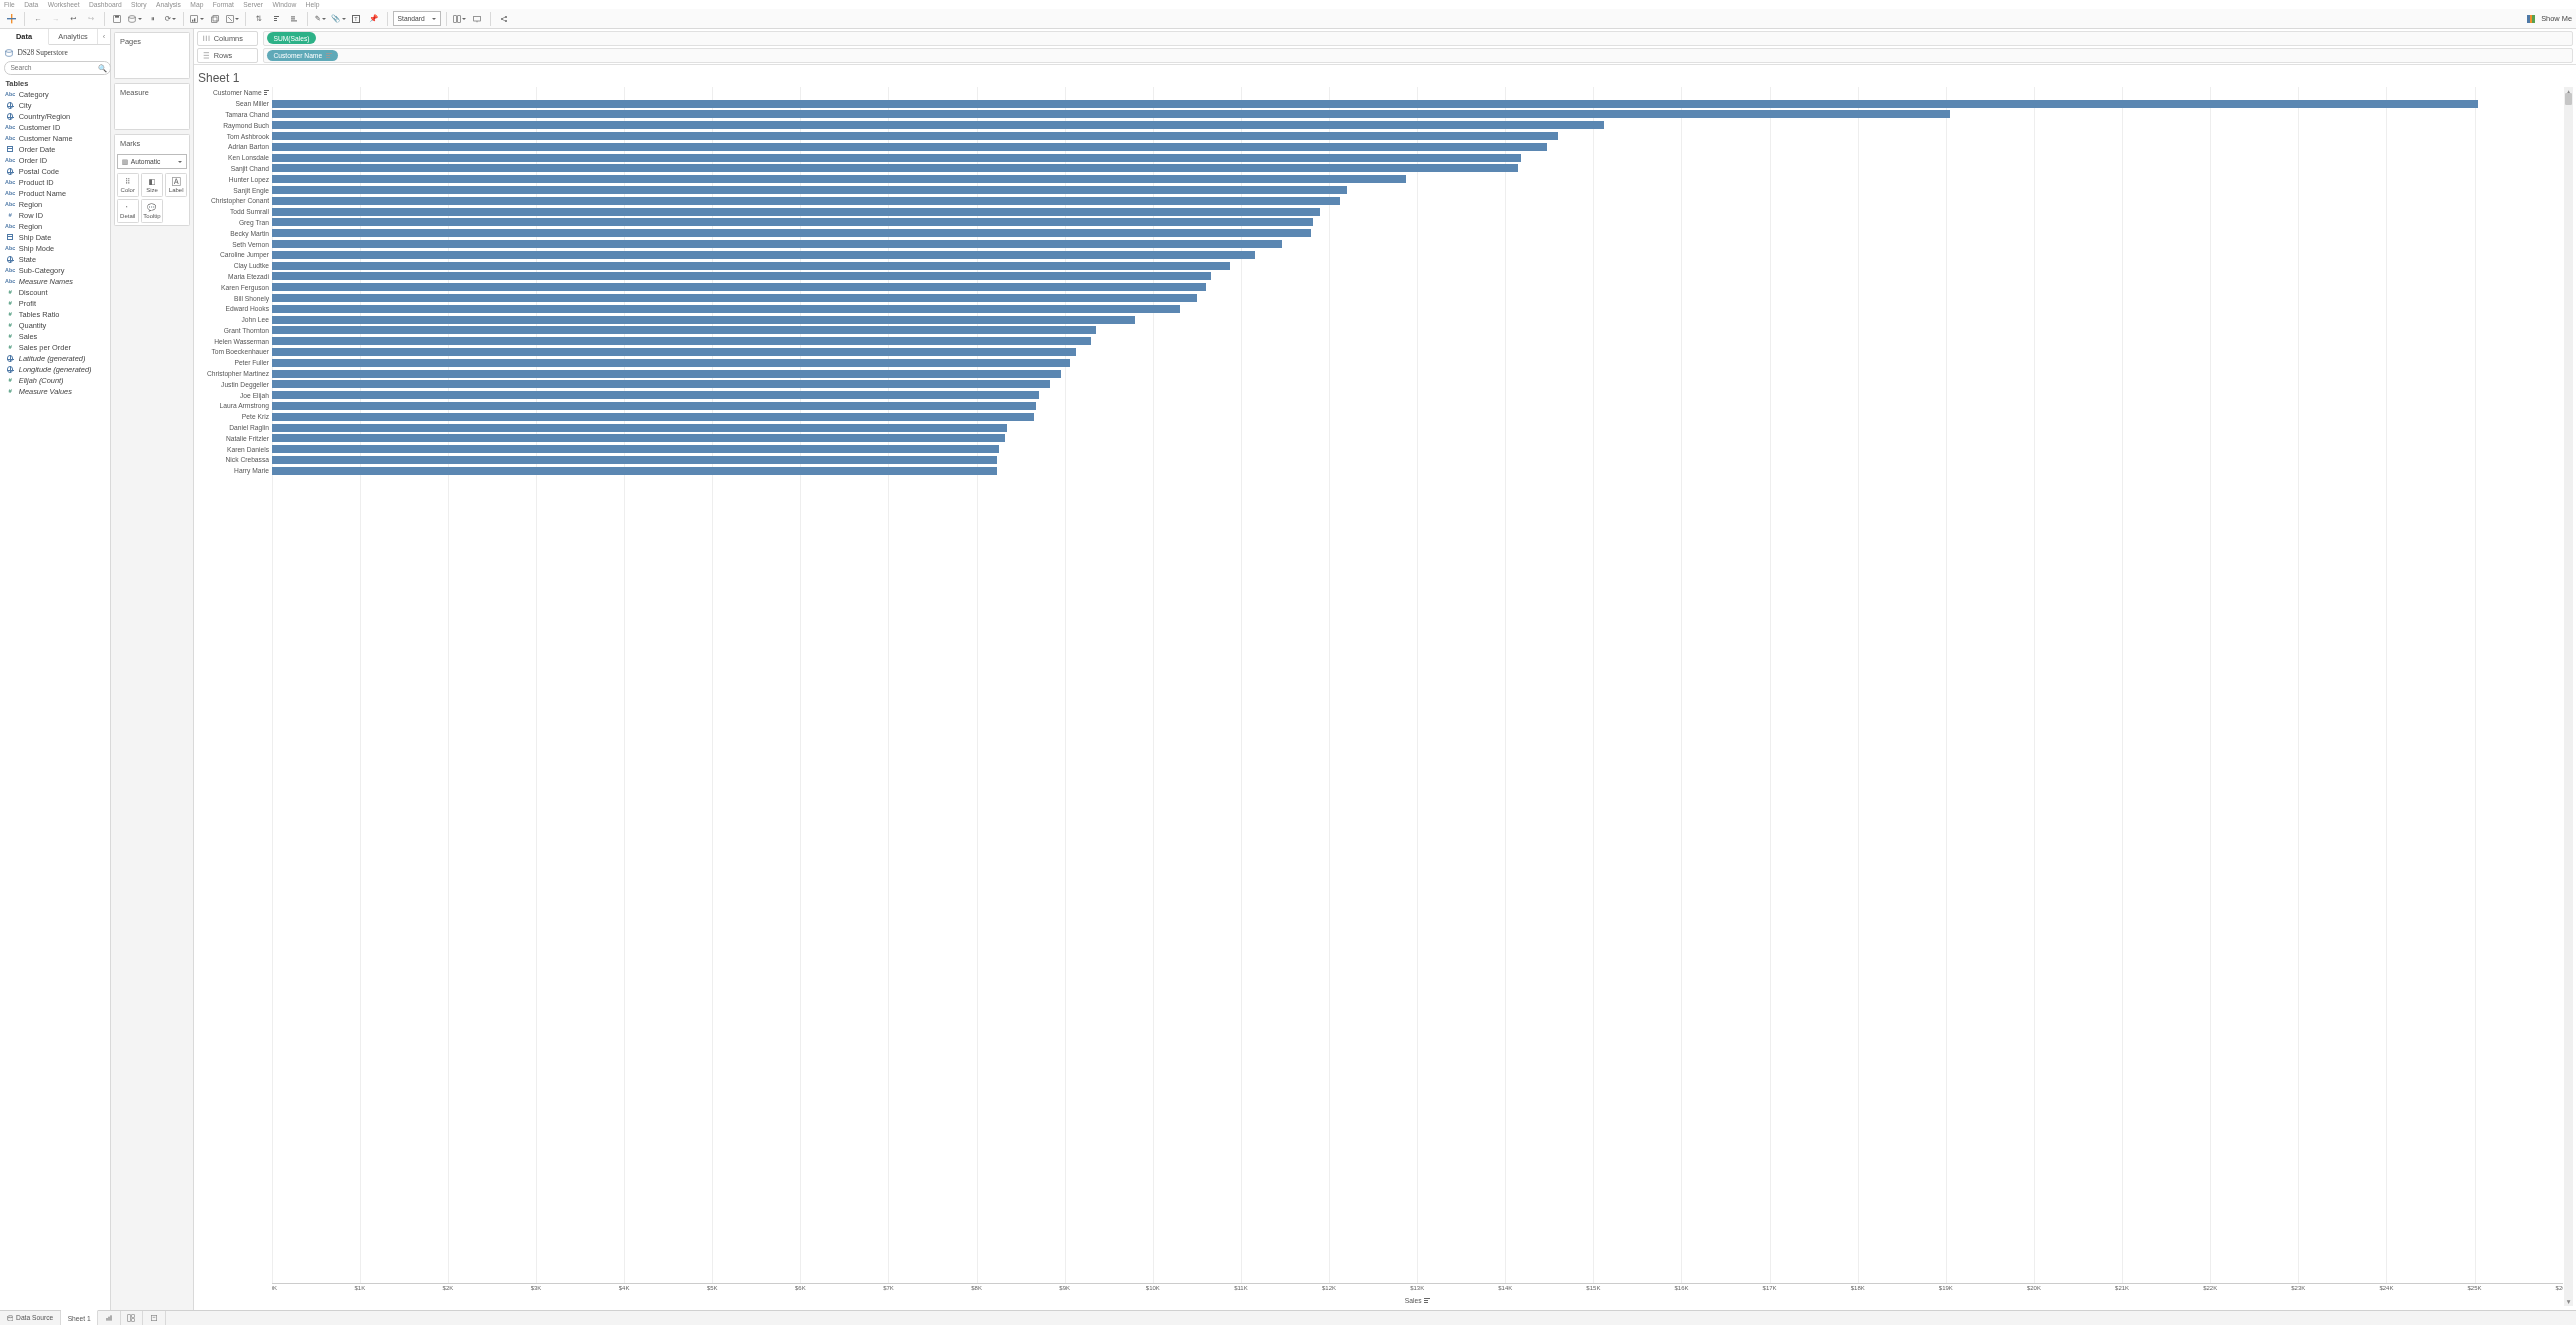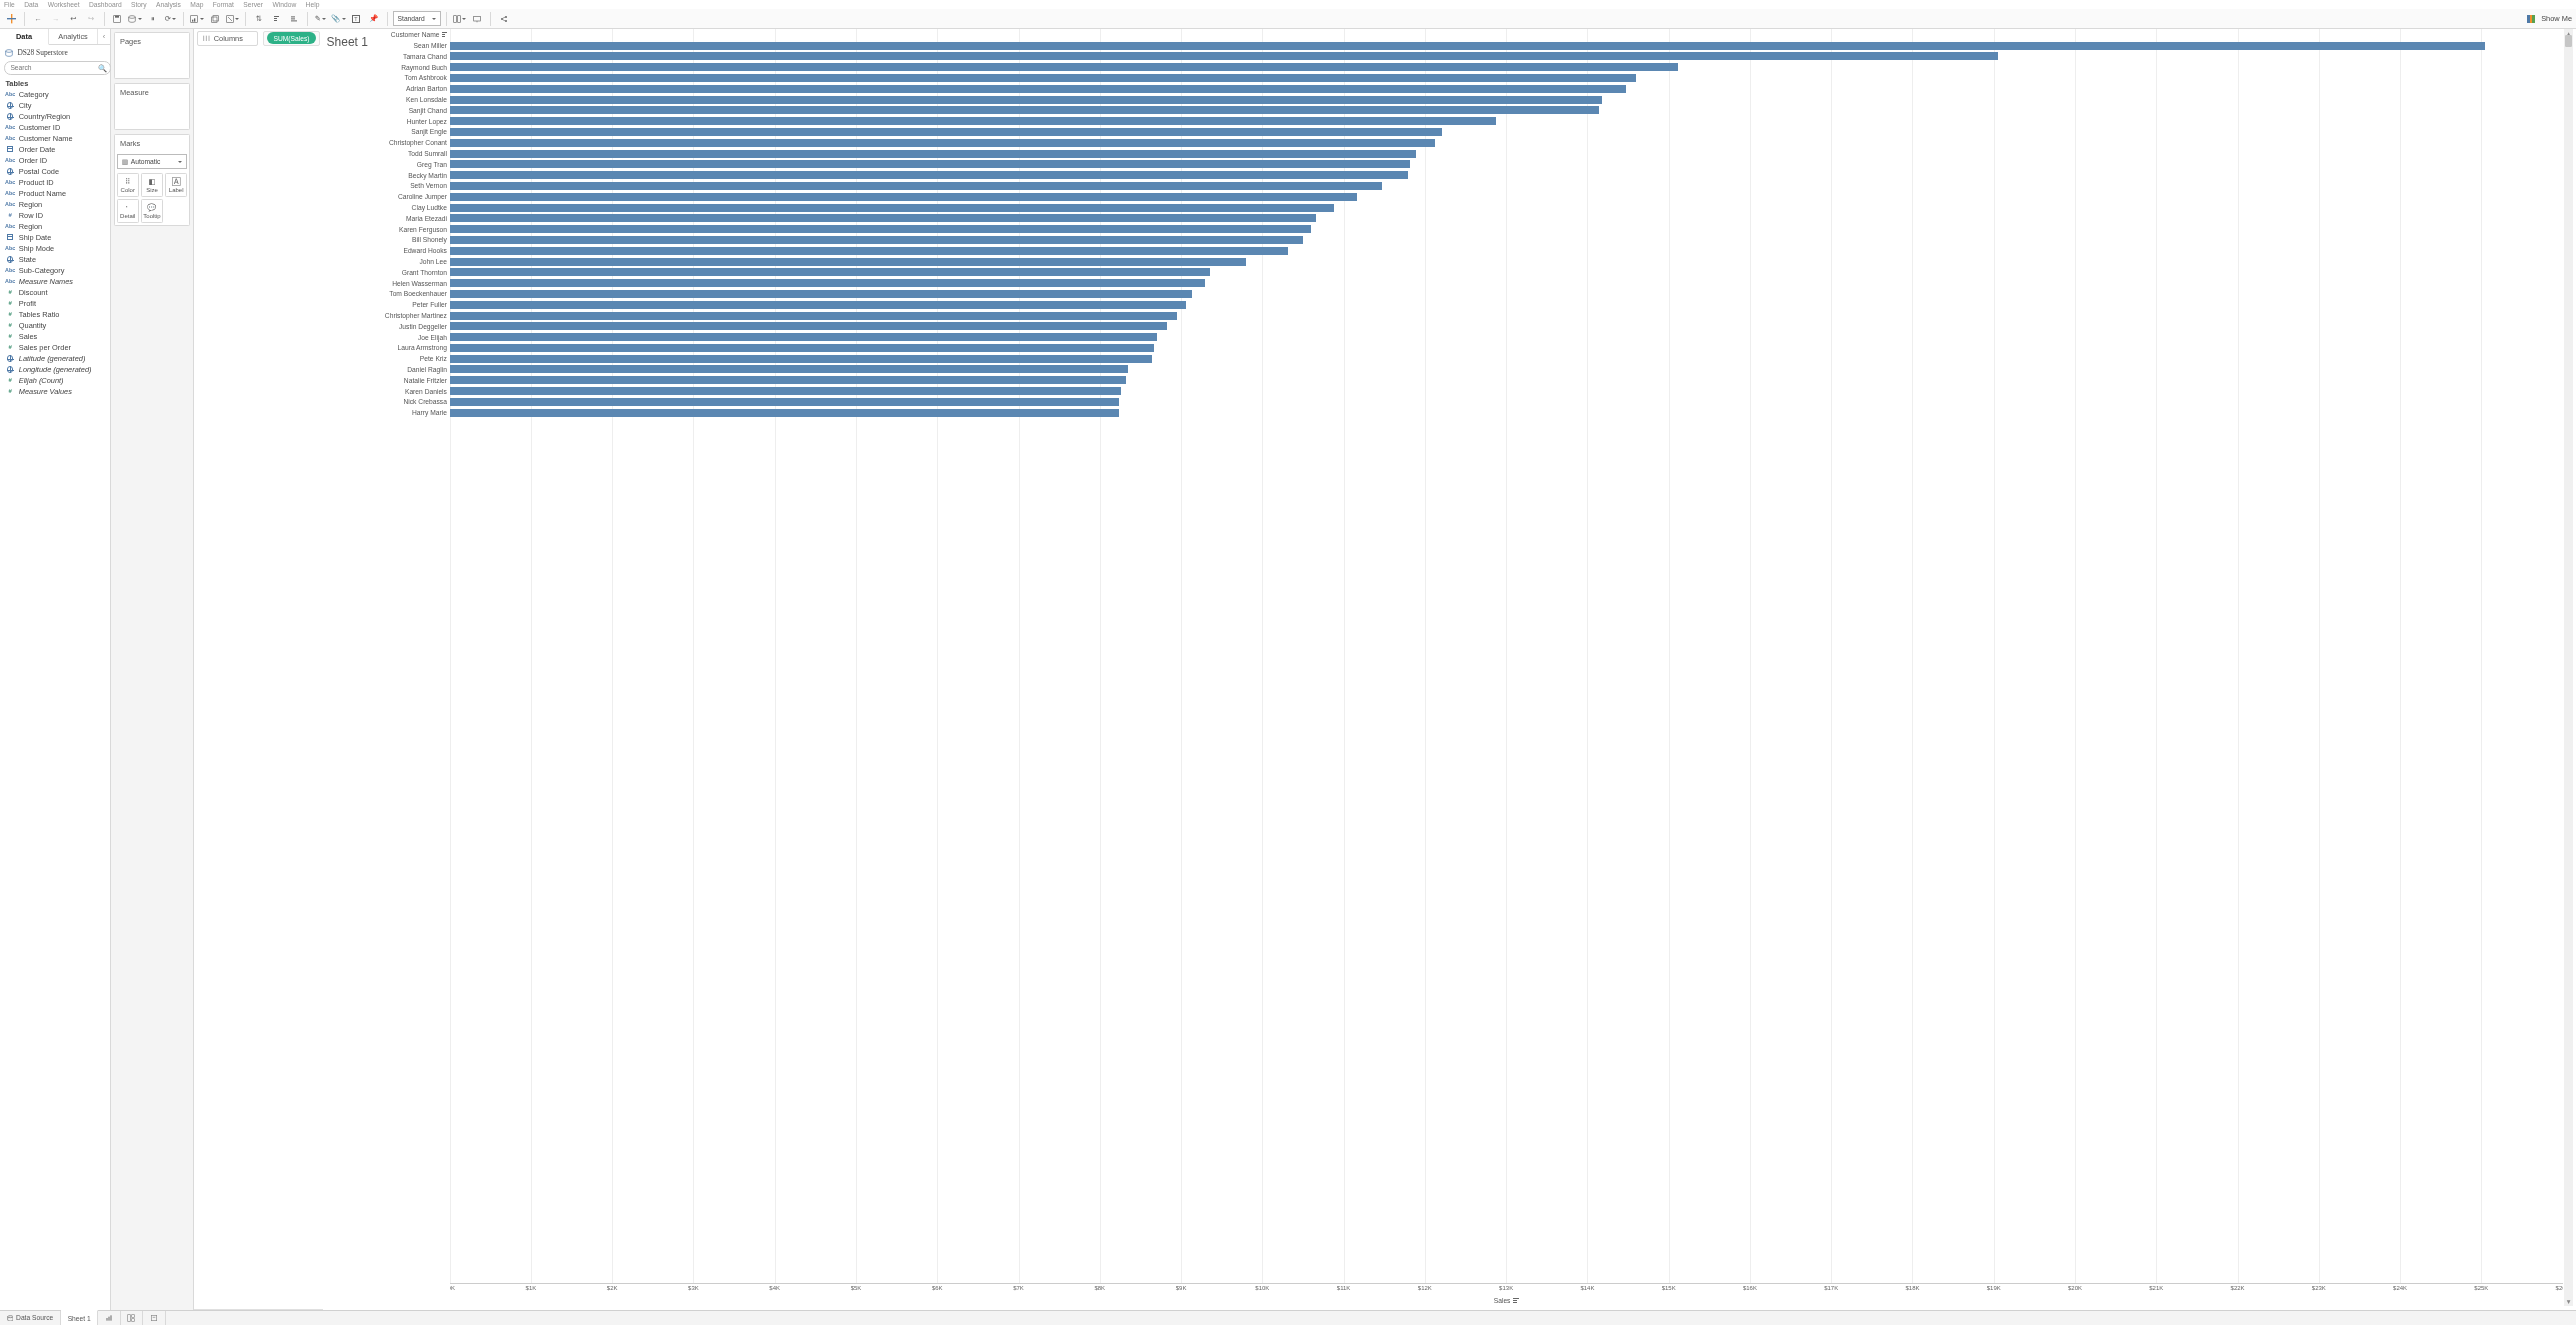--- a/index.html
+++ b/index.html
@@ -47,21 +47,21 @@
   
   .midpane{width:83px;border-right:0.7px solid #d9d9d9;background:#f4f4f4;padding:2.7px;display:flex;flex-direction:column;gap:4px;}
   .card{background:#fff;border:0.7px solid #d9d9d9;border-radius:1.3px;}
   .card .chead{padding:4px 5.4px;font-size:7.4px;color:#555;}
   .card.empty{height:47px;}
   .marks .mgrid{display:grid;grid-template-columns:repeat(3,1fr);gap:2px;padding:2px;}
   .mcell{border:0.7px solid #d9d9d9;border-radius:1.3px;height:24px;display:flex;flex-direction:column;align-items:center;justify-content:center;gap:1.3px;font-size:6px;color:#555;}
   .mselect{margin:2px;height:15px;border:0.7px solid #bbb;display:flex;align-items:center;padding:0 4px;font-size:6.7px;justify-content:space-between;}
   .mico{font-size:7.4px;color:#666;}
   
-  .ws{flex:1;display:flex;flex-direction:row;overflow:hidden;}
+  .ws{flex:1;display:flex;flex-direction:column;overflow:hidden;}
   .shelves{border-bottom:0.7px solid #e0e0e0;}
   .shelf{display:flex;align-items:center;height:17.5px;gap:5.4px;padding:0 2.7px;}
   .shelf .slabel{width:61px;display:flex;align-items:center;gap:4px;color:#555;border:0.7px solid #d9d9d9;border-radius:2px;height:15px;padding:0 5.4px;background:#fff;font-size:7.4px;}
   .shelf .slabel svg{flex:none;}
   .shelftrack{flex:1;border:0.7px solid #e0e0e0;border-radius:2px;height:15px;background:#fafafa;display:flex;align-items:center;padding:0 2.7px;}
   .pill{height:11.4px;border-radius:6px;display:inline-flex;align-items:center;padding:0 6.7px;color:#fff;font-size:6.7px;gap:4px;}
   .pill.green{background:#2db187;}
   .pill.teal{background:#5fa9b8;}
   .title{font-size:12px;color:#555;padding:5.4px 4px 2.7px 4px;}
   .chartwrap{flex:1;display:flex;overflow:hidden;padding:0 2.7px 4px 2.7px;}
@@ -452,20 +452,36 @@
           <svg width="6.7" height="6.7" viewBox="0 0 10 10">
               <line x1="1" y1="1" x2="1" y2="9" stroke="#888"></line>
               <line x1="5" y1="1" x2="5" y2="9" stroke="#888"></line>
               <line x1="9" y1="1" x2="9" y2="9" stroke="#888"></line>
             </svg>
           <span>Columns</span>
         </div>
         <div class="shelftrack">
           <span class="pill green">
               <span>SUM(Sales)</span>
+            </span>
+        </div>
+      </div>
+      <div class="shelf">
+        <div class="slabel">
+          <svg width="6.7" height="6.7" viewBox="0 0 10 10">
+              <line y1="1" x1="1" y2="1" x2="9" stroke="#888"></line>
+              <line y1="5" x1="1" y2="5" x2="9" stroke="#888"></line>
+              <line y1="9" x1="1" y2="9" x2="9" stroke="#888"></line>
+            </svg>
+          <span>Rows</span>
+        </div>
+        <div class="shelftrack">
+          <span class="pill teal">
+              <span>Customer Name</span>
+              <span class="sortglyph" style="filter:invert(1)"></span>
             </span>
         </div>
       </div>
     </div>
     <div class="title">Sheet 1</div>
     <div class="chartwrap">
       <div class="ylabels">
         <div class="axis-header">
             <span>Customer Name</span>
             <span class="sortglyph"></span>

